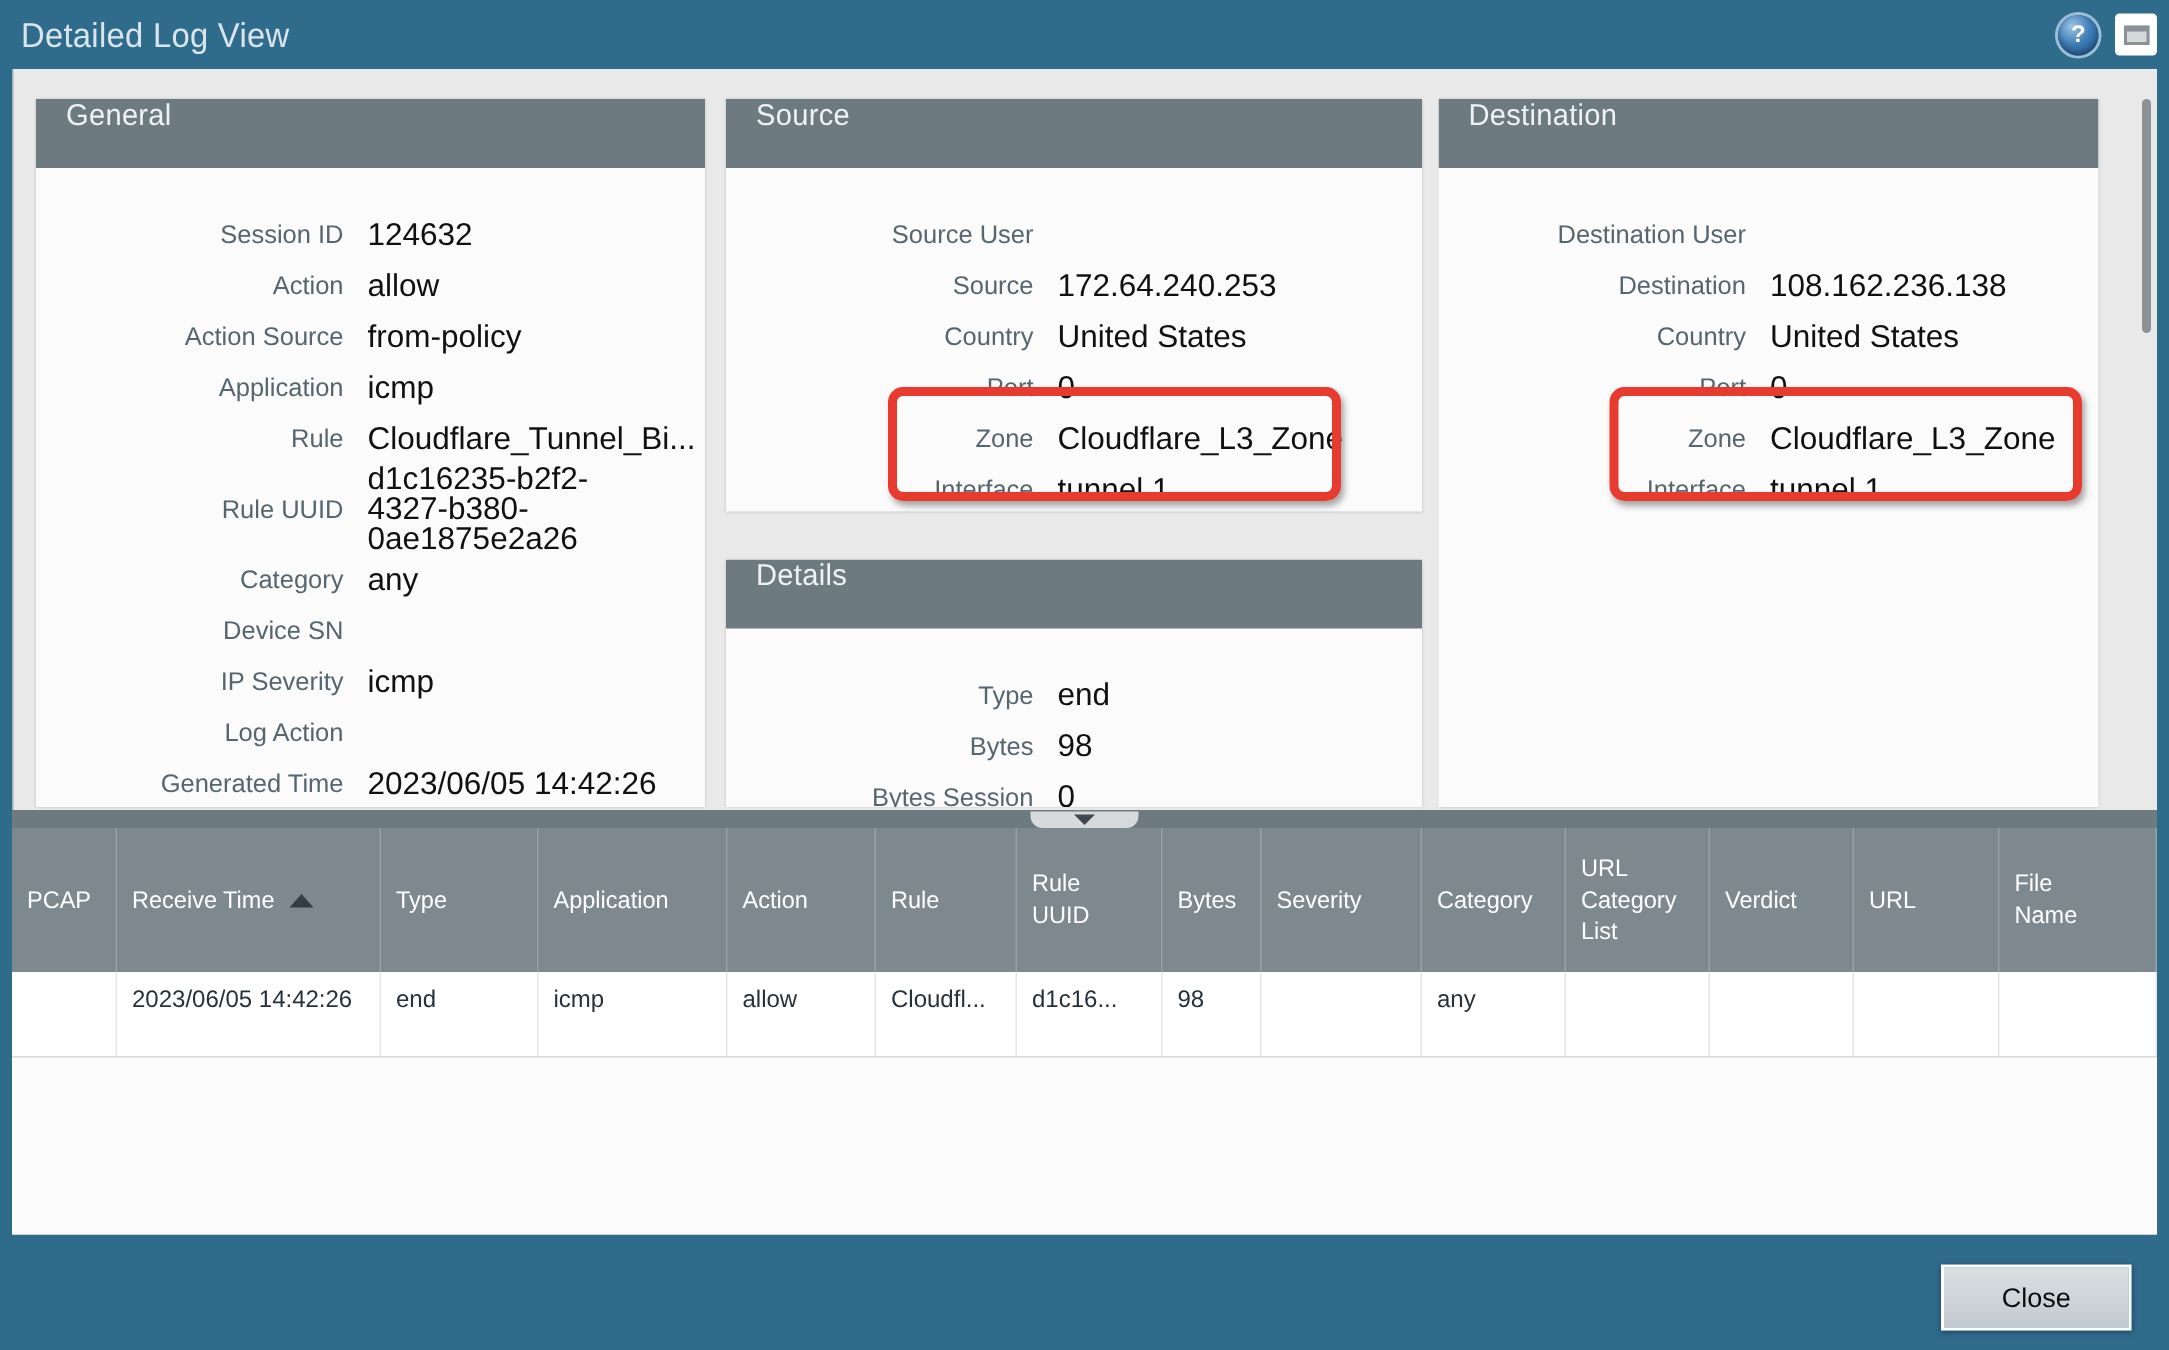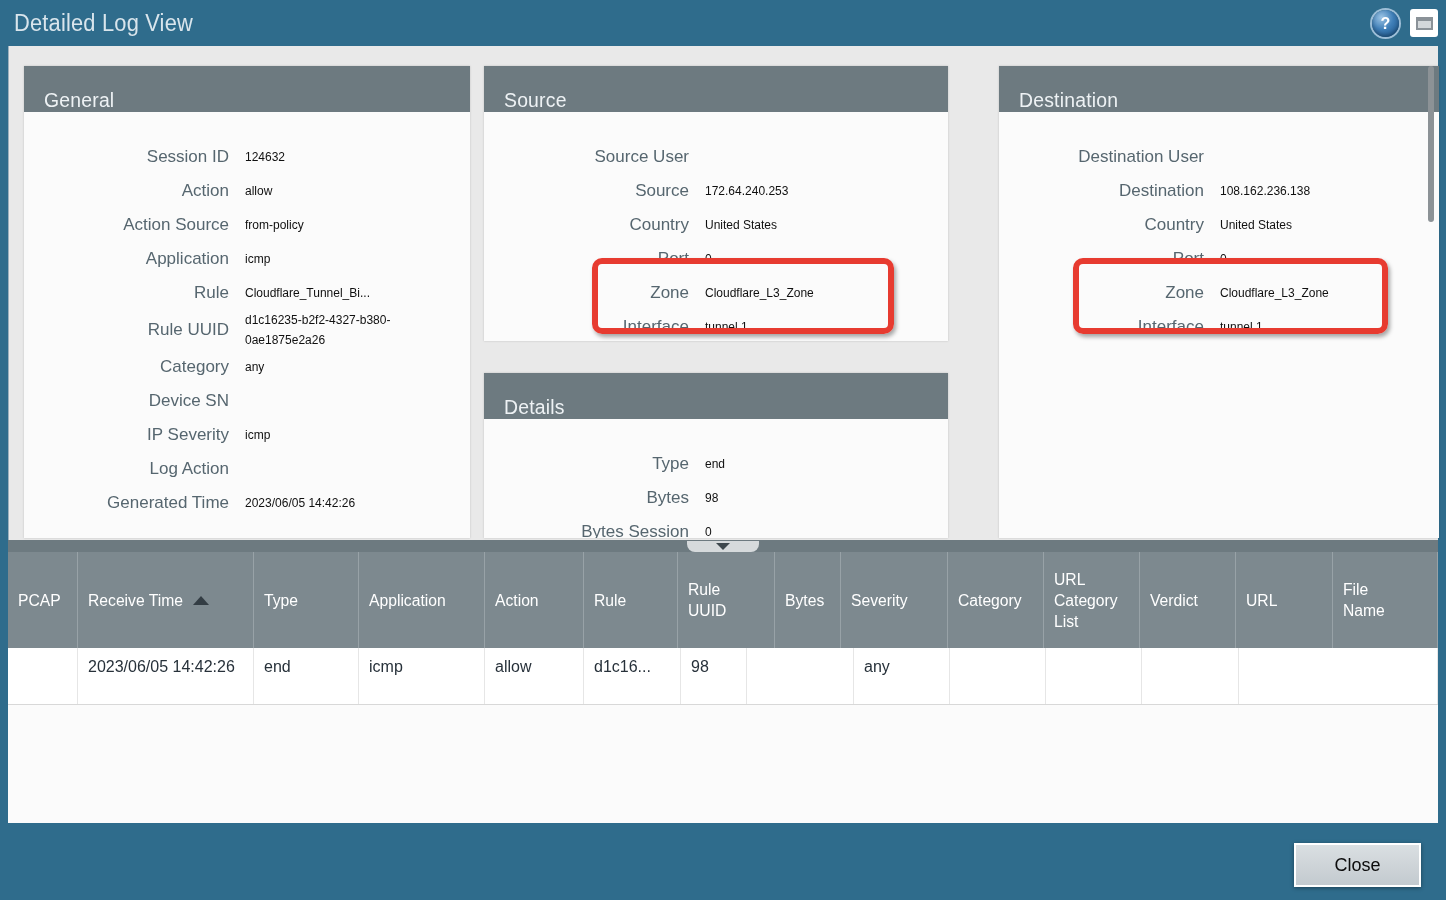--- a/index.html
+++ b/index.html
@@ -45,38 +45,38 @@
   .content-bg {
     position:absolute; left:8px; top:46px; width:1430px; height:777px;
     background:#e9e9e9;
     border-left:1px solid #9db0bd;
   }
 
   
   .panel { position:absolute; background:#fbfbfb; overflow:hidden; box-shadow:0 0 2px rgba(0,0,0,.18); }
   .panel-header {
     height:46px; background:#6d7a80; color:#eef2f4;
-    font-size:20px; display:flex; align-items:flex-end; padding-left:20px;
+    font-size:20px; display:flex; align-items:flex-start; padding-left:20px;
     letter-spacing:.2px;
   }
   .panel-header span { transform:scaleX(.97); transform-origin:left center; }
   .panel-body { padding-top:28px; }
   .field-row { display:flex; min-height:34px; align-items:center; }
   .field-label {
     width:205px; text-align:right; flex:0 0 205px;
     color:#56666f; font-size:17px; line-height:20px;
   }
   .field-value {
-    margin-left:16px; color:#101010; font-size:12px; line-height:20px;
+    margin-left:16px; color:#101010; font-size:21px; line-height:20px;
     max-width:210px;
   }
   .panel-general     { left:24px;  top:66px; width:446px; height:472px; }
   .panel-source      { left:484px; top:66px; width:464px; height:275px; }
   .panel-details     { left:484px; top:373px; width:464px; height:165px; }
-  .panel-destination { left:959px; top:66px; width:440px; height:472px;margin-left:40px; }
+  .panel-destination { left:959px; top:66px; width:440px; height:472px; }
 
   
   .highlight-box {
     position:absolute; border:6px solid #e73b30; border-radius:10px;
     box-shadow:2px 3px 4px rgba(0,0,0,.35);
     pointer-events:none;
   }
   .hl-source      { left:592px;  top:258px; width:302px; height:76px; }
   .hl-destination { left:1073px; top:258px; width:315px; height:76px; }
 
@@ -346,20 +346,21 @@
     <div class="th c13">
         <span>File Name</span>
       </div>
   </div>
   <div class="trow">
     <div class="td c0"></div>
     <div class="td c1">2023/06/05 14:42:26</div>
     <div class="td c2">end</div>
     <div class="td c3">icmp</div>
     <div class="td c4">allow</div>
+    <div class="td c5">Cloudfl...</div>
     <div class="td c6">d1c16...</div>
     <div class="td c7">98</div>
     <div class="td c8"></div>
     <div class="td c9">any</div>
     <div class="td c10"></div>
     <div class="td c11"></div>
     <div class="td c12"></div>
     <div class="td c13"></div>
   </div>
 </div>

